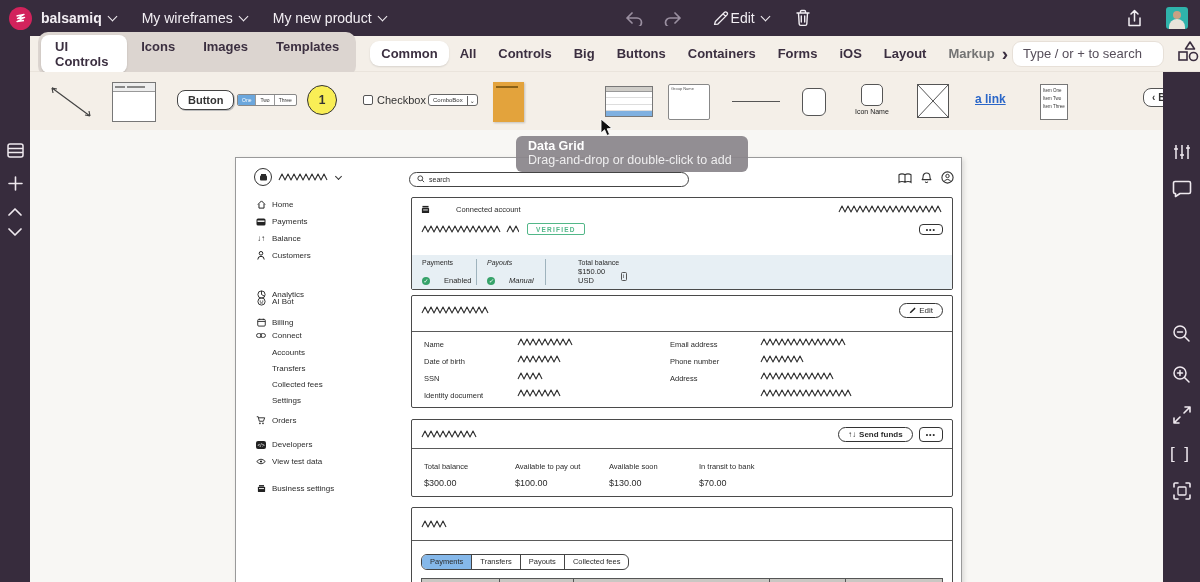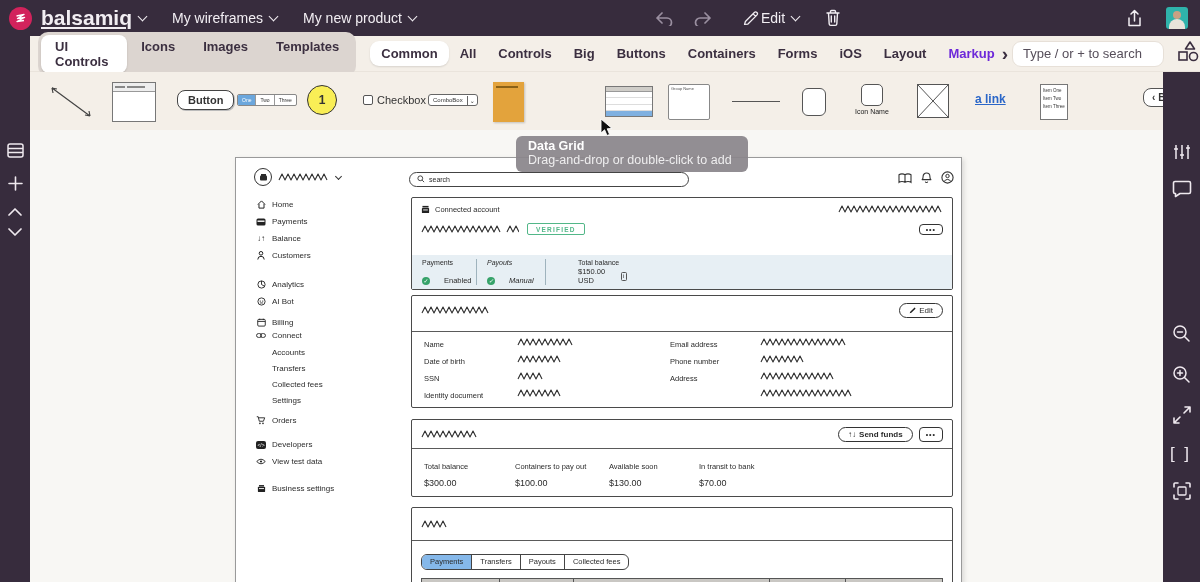--- a/index.html
+++ b/index.html
@@ -3,21 +3,21 @@
 <meta charset="utf-8">
 <style>
   * { box-sizing: border-box; margin: 0; padding: 0; }
   html,body { width:1200px; height:582px; overflow:hidden; }
   body { font-family:"Liberation Sans", sans-serif; position:relative; background:#f8f7f5; }
   .abs { position:absolute; }
 
   
   .topbar { left:0; top:0; width:1200px; height:36px; background:#372c3d; display:flex; align-items:center; color:#f2eef3; }
   .logo { width:23px; height:23px; border-radius:50%; background:#d2235c; margin-left:9px; display:flex; align-items:center; justify-content:center; }
-  .brand { font-weight:bold; font-size:21px; margin-left:9px;text-decoration:underline; }
+  .brand { font-weight:bold; font-size:14px; margin-left:9px; }
   .tmenu { font-size:14px; margin-left:26px; display:flex; align-items:center; cursor:default; }
   .chev { width:7px; height:7px; border-right:1.6px solid currentColor; border-bottom:1.6px solid currentColor; transform:rotate(45deg); display:inline-block; margin-left:7px; margin-top:-4px; }
   .ticon { display:flex; align-items:center; justify-content:center; width:28px; height:28px; }
   .ticon svg { display:block; }
   .avatar { width:22px; height:22px; border-radius:3px; background:#2fb3ab; position:relative; overflow:hidden; }
   .avatar .head { position:absolute; left:7px; top:4px; width:8px; height:8px; border-radius:50%; background:#caa184; }
   .avatar .bod { position:absolute; left:3px; top:12px; width:16px; height:12px; border-radius:8px 8px 0 0; background:#e8e4da; }
 
   
   .lstrip { left:0; top:36px; width:30px; height:546px; background:#372c3d; color:#efe9ef; }
@@ -25,21 +25,21 @@
   .stripbtn { width:100%; display:flex; justify-content:center; align-items:center; }
 
   
   .toolrow1 { left:30px; top:36px; width:1170px; height:36px; background:#f4efe8; display:flex; align-items:center; border-bottom:1px solid #eae4dc; }
   .seg { background:#dcd5d0; border-radius:10px; padding:3px; display:flex; margin-left:8px; }
   .seg .tab { font-size:13px; font-weight:bold; color:#3b2f40; padding:4px 14px; border-radius:8px; cursor:default; }
   .seg .tab.on { background:#fff; box-shadow:0 1px 2px rgba(0,0,0,.15); }
   .cats { display:flex; align-items:center; margin-left:14px; }
   .cat { font-size:13px; font-weight:bold; color:#3b2f40; padding:5px 11px; border-radius:9px; cursor:default; white-space:nowrap; }
   .cat.on { background:#fff; box-shadow:0 1px 2px rgba(0,0,0,.12); }
-  .cat.fade { color:#6d28d9; }
+  .cat.fade { color:#737373; }
   .morechev { font-size:19px; font-weight:bold; color:#3b2f40; margin:0 4px 0 -4px; }
   .tsearch { width:152px; height:26px; border-radius:9px; border:1px solid #e7e0d8; background:#fff; font-size:13px; color:#4a424e; padding:0 10px; outline:none; font-family:"Liberation Sans",sans-serif; }
   .tsearch::placeholder { color:#564e5a; }
 
   
   .toolrow2 { left:30px; top:72px; width:1133px; height:58px; background:#f4efe8; overflow:hidden; }
   .ctl { position:absolute; color:#333; }
   .btn-ctl { border:1.5px solid #444; border-radius:8px; background:#fff; font-size:11px; font-weight:bold; color:#333; padding:3px 10px; box-shadow:1px 1px 0 #bbb; }
   .bbar { display:flex; border:1px solid #888; border-radius:2px; overflow:hidden; font-size:5px; background:#fff; }
   .bbar span { padding:2px 4px; border-right:1px solid #999; }
@@ -371,21 +371,21 @@
     <div class="mitem" style="top:93px;">
       <span class="mic">
           <svg width="8" height="9" viewBox="0 0 8 9">
             <circle cx="4" cy="2.3" r="1.8" fill="none" stroke="#222" stroke-width="1"></circle>
             <path d="M0.8 8.5 a3.2 3.2 0 0 1 6.4 0" fill="none" stroke="#222" stroke-width="1"></path>
           </svg>
         </span>
       <span>Customers</span>
     </div>
 
-    <div class="mitem" style="top:122px;text-align:right;">
+    <div class="mitem" style="top:132px;text-align:right;">
       <span class="mic">
           <svg width="9" height="9" viewBox="0 0 10 10">
             <circle cx="5" cy="5" r="4" fill="none" stroke="#222" stroke-width="1"></circle>
             <path d="M5 5 V1 M5 5 L8.5 7" stroke="#222" stroke-width="1"></path>
           </svg>
         </span>
       <span>Analytics</span>
     </div>
     <div class="mitem" style="top:139px;">
       <span class="mic">
@@ -477,21 +477,21 @@
             </svg></span>
         <span><svg width="13" height="13" viewBox="0 0 13 13">
               <circle cx="6.5" cy="6.5" r="5.6" fill="none" stroke="#333" stroke-width="1.1"></circle>
               <circle cx="6.5" cy="5" r="1.7" fill="none" stroke="#333" stroke-width="1"></circle>
               <path d="M3.2 10.6 a3.6 3.6 0 0 1 6.6 0" fill="none" stroke="#333" stroke-width="1"></path>
             </svg></span>
       </div>
     </div>
 
     <div class="panel" style="top:39px; height:93px;">
-      <div class="p-pad" style="display:flex; align-items:flex-start;">
+      <div class="p-pad" style="display:flex; align-items:flex-start;gap:21px;">
         <span style="margin-right:5px; display:inline-flex;">
             <svg width="9" height="9" viewBox="0 0 10 10">
               <rect x="1" y="3.4" width="8" height="5.6" rx="0.8" fill="#222"></rect>
               <rect x="1.6" y="1" width="6.8" height="1.8" fill="#222"></rect>
               <rect x="2.4" y="5" width="5.2" height="1" fill="#fff"></rect>
             </svg>
           </span>
         <span style="font-size:7.5px;">Connected account</span>
         <span class="sq" style="margin-left:auto;">
             <svg width="105" height="9" viewBox="0 0 105 9" style="display:block">
@@ -614,21 +614,21 @@
           <span>Send funds</span>
         </button>
         <button class="mini-btn" style="margin-left:6px; padding:3px 6px;">•••</button>
       </div>
       <div class="pdivider" style="margin-top:2px;"></div>
       <div class="bstat" style="left:12px; top:42px;">
         <div>Total balance</div>
         <div class="bv">$300.00</div>
       </div>
       <div class="bstat" style="left:103px; top:42px;">
-        <div>Containers to pay out</div>
+        <div>Available to pay out</div>
         <div class="bv">$100.00</div>
       </div>
       <div class="bstat" style="left:197px; top:42px;">
         <div>Available soon</div>
         <div class="bv">$130.00</div>
       </div>
       <div class="bstat" style="left:287px; top:42px;">
         <div>In transit to bank</div>
         <div class="bv">$70.00</div>
       </div>

